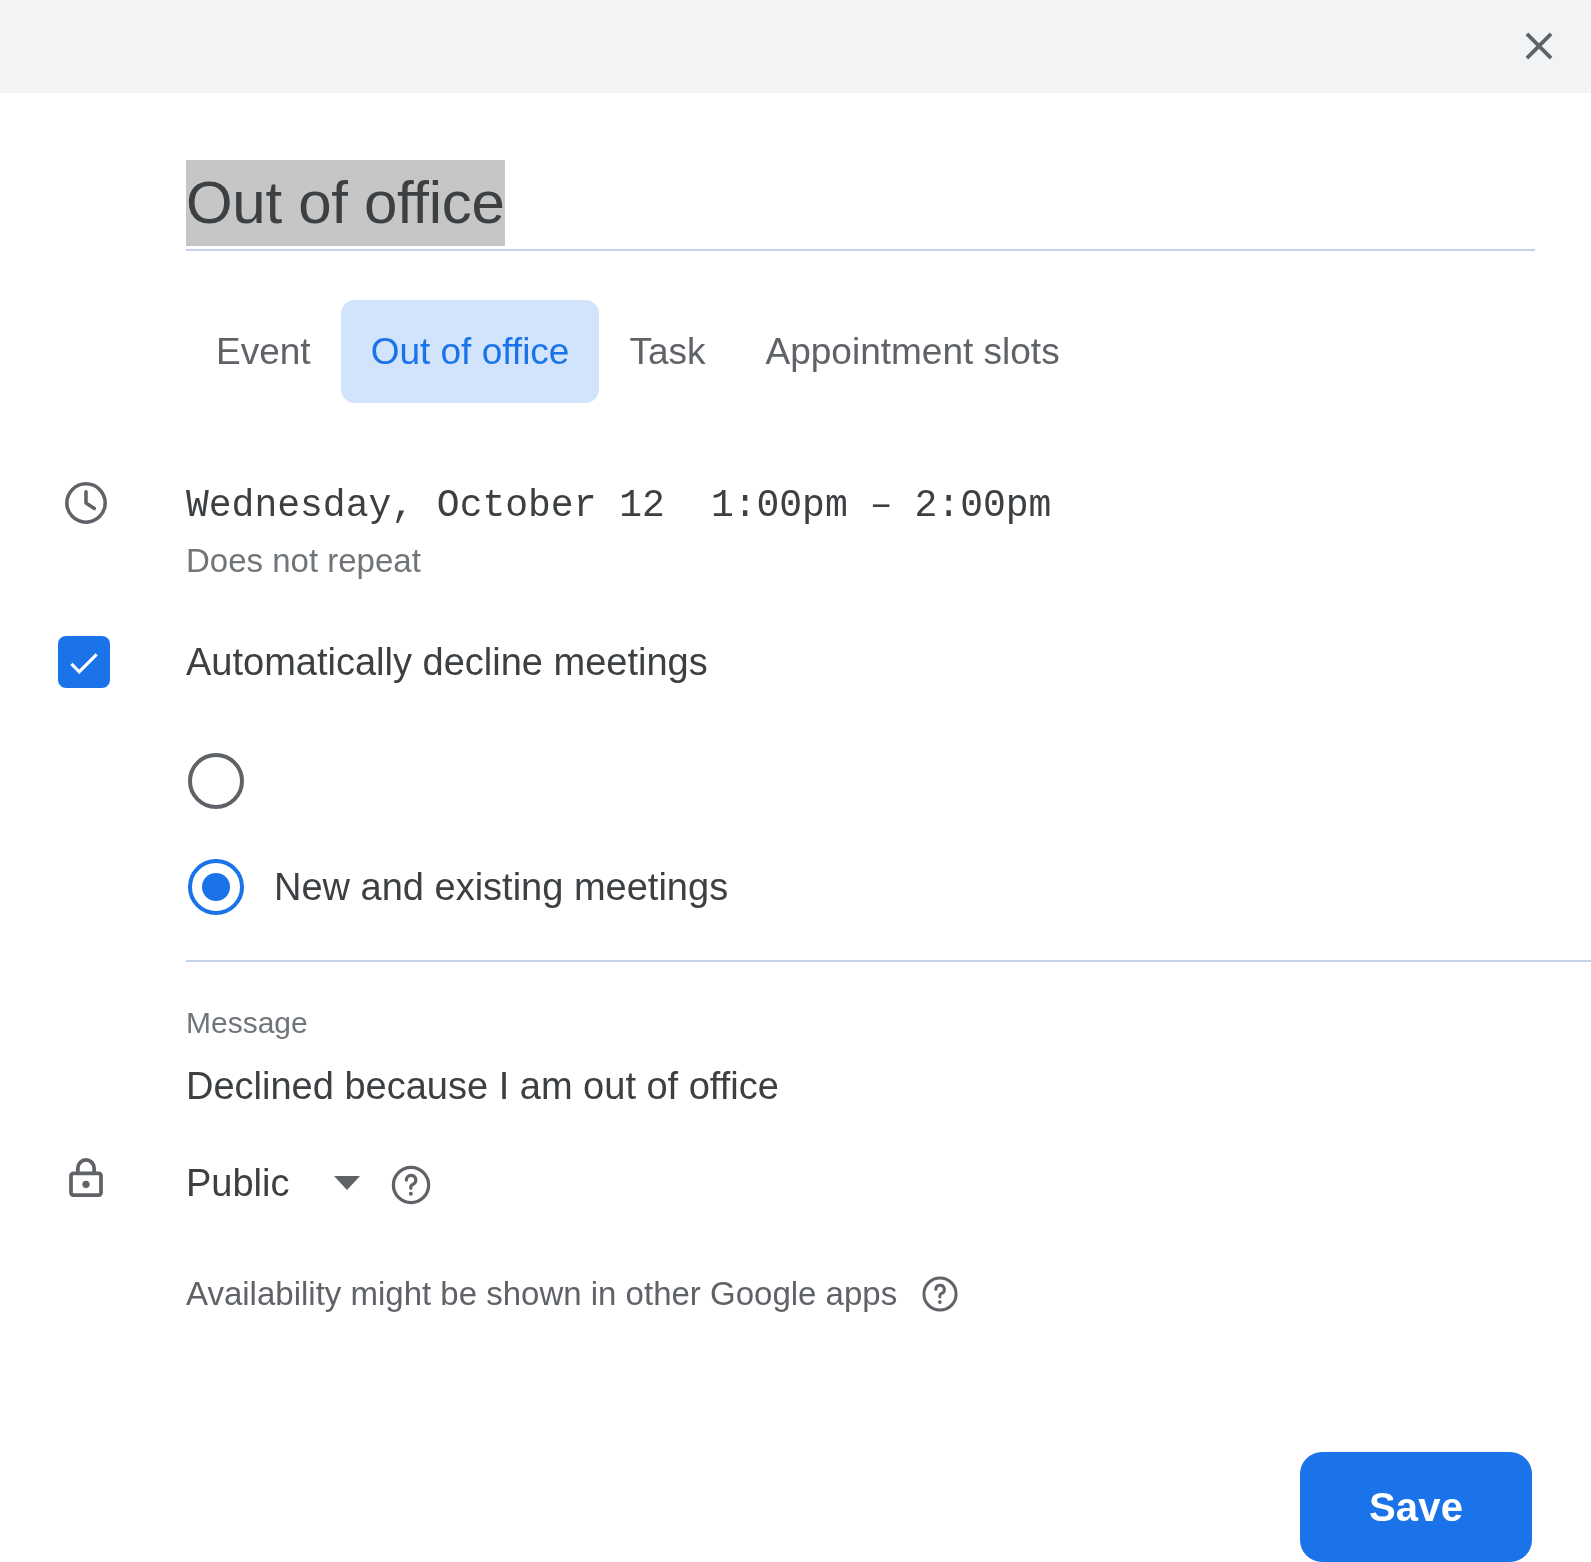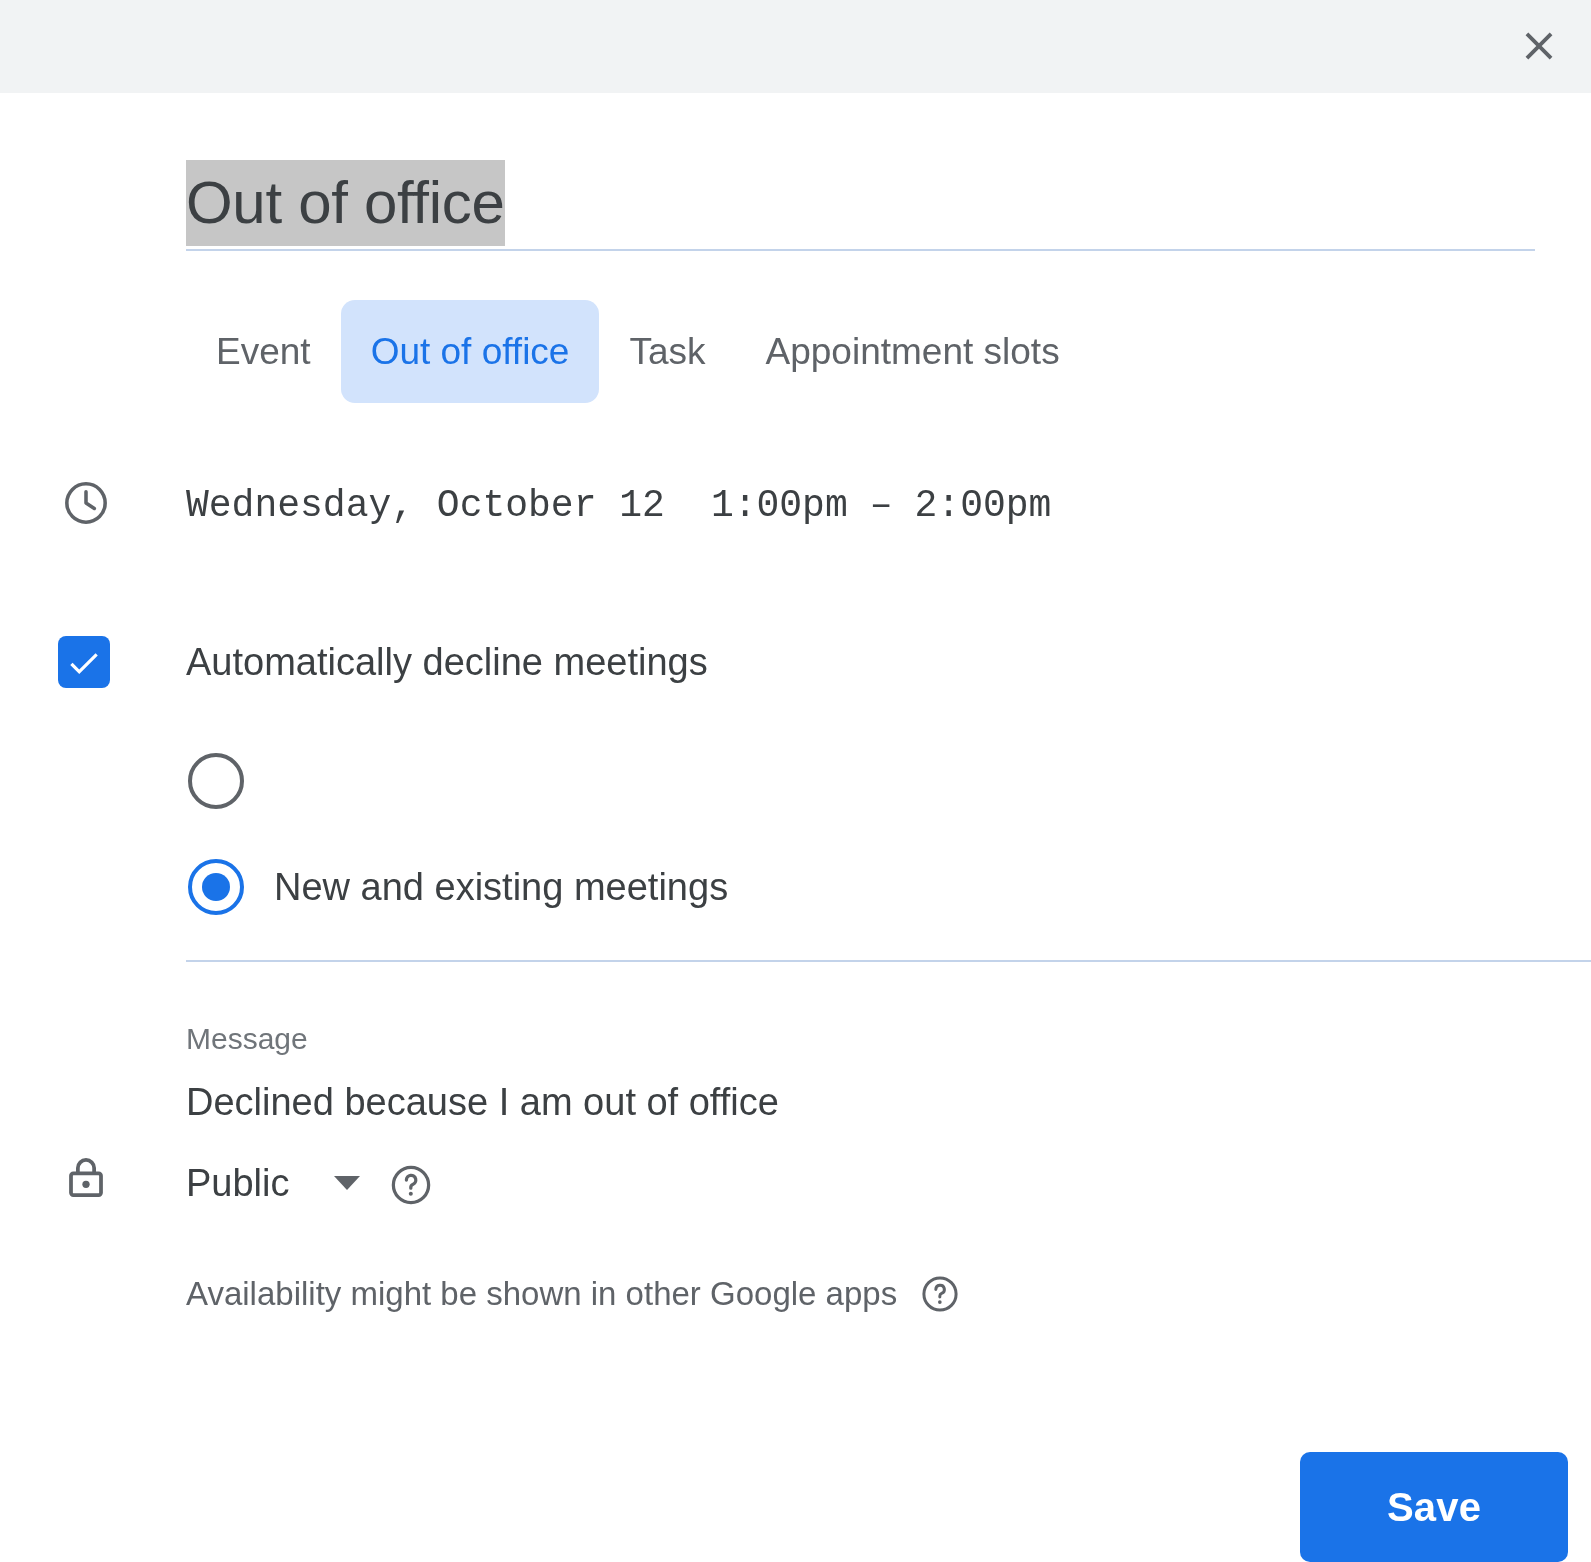--- a/index.html
+++ b/index.html
@@ -236,21 +236,20 @@
     position: absolute;
     top: 1002px;
     left: 186px;
     width: 1300px;
   }
   .message-label {
     font-size: 30px;
     line-height: 42px;
     color: #70757a;
     white-space: nowrap;
-    margin-top: 16px;
   }
   .message-value {
     margin-top: 16px;
     font-size: 38px;
     line-height: 52px;
     color: #3c4043;
     white-space: nowrap;
   }
 
   
@@ -315,28 +314,28 @@
     cursor: pointer;
     display: flex;
     align-items: center;
   }
 
   
   .save-btn {
     position: absolute;
     left: 1300px;
     top: 1452px;
-    width: 268px;
+    width: 232px;
     height: 110px;
     background: #1a73e8;
     color: #ffffff;
     font-size: 40px;
     font-weight: 700;
     border: none;
-    border-radius: 10px;
+    border-radius: 22px;
     cursor: pointer;
     font-family: "Liberation Sans", sans-serif;
     display: flex;
     align-items: center;
     justify-content: center;
     letter-spacing: 0.2px;
   }
 </style>
 </head>
 <body>
@@ -369,20 +368,21 @@
         <circle cx="12" cy="12" r="9.2" fill="none" stroke="#5f6368" stroke-width="1.7"></circle>
         <path d="M12 6.6V12l4 2.6" fill="none" stroke="#5f6368" stroke-width="1.7" stroke-linecap="round" stroke-linejoin="round"></path>
       </svg>
     </span>
     <div class="time-main">
       <span class="time-date">Wednesday, October 12</span>
       <span class="time-start">1:00pm</span>
       <span class="time-dash">–</span>
       <span class="time-end">2:00pm</span>
     </div>
+    <div class="time-sub">Does not repeat</div>
   </div>
 
   <div class="row-check">
     <span class="checkbox" role="checkbox" aria-checked="true">
       <svg width="38" height="38" viewBox="0 0 24 24">
         <path d="M9 16.7 4.8 12.5l-1.5 1.4L9 19.6 20.7 7.9l-1.4-1.4z" fill="#ffffff"></path>
       </svg>
     </span>
     <span class="check-label">Automatically decline meetings</span>
   </div>

